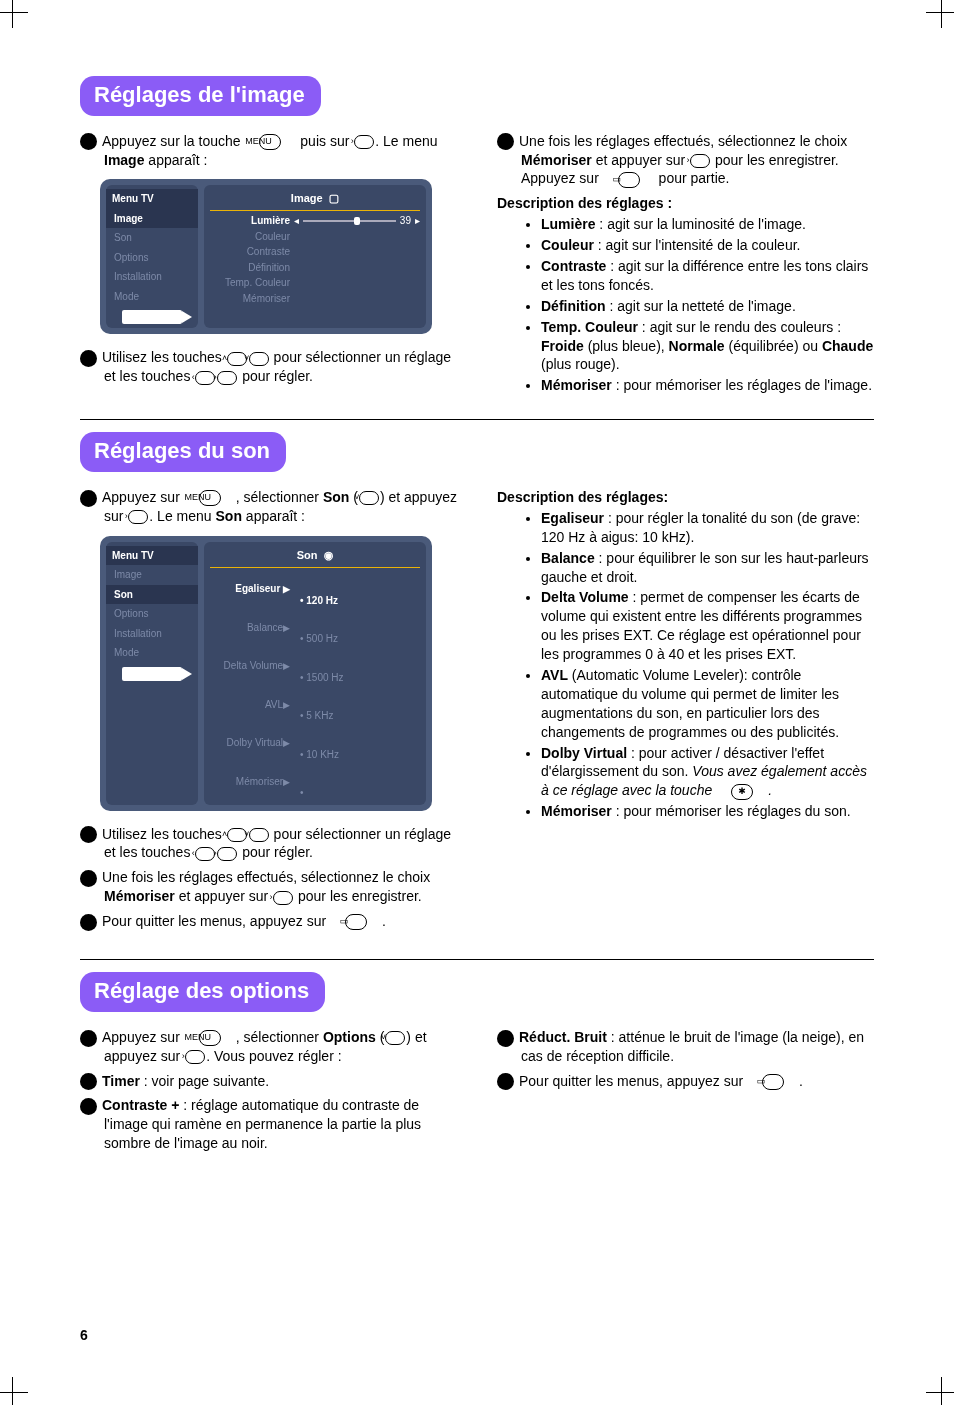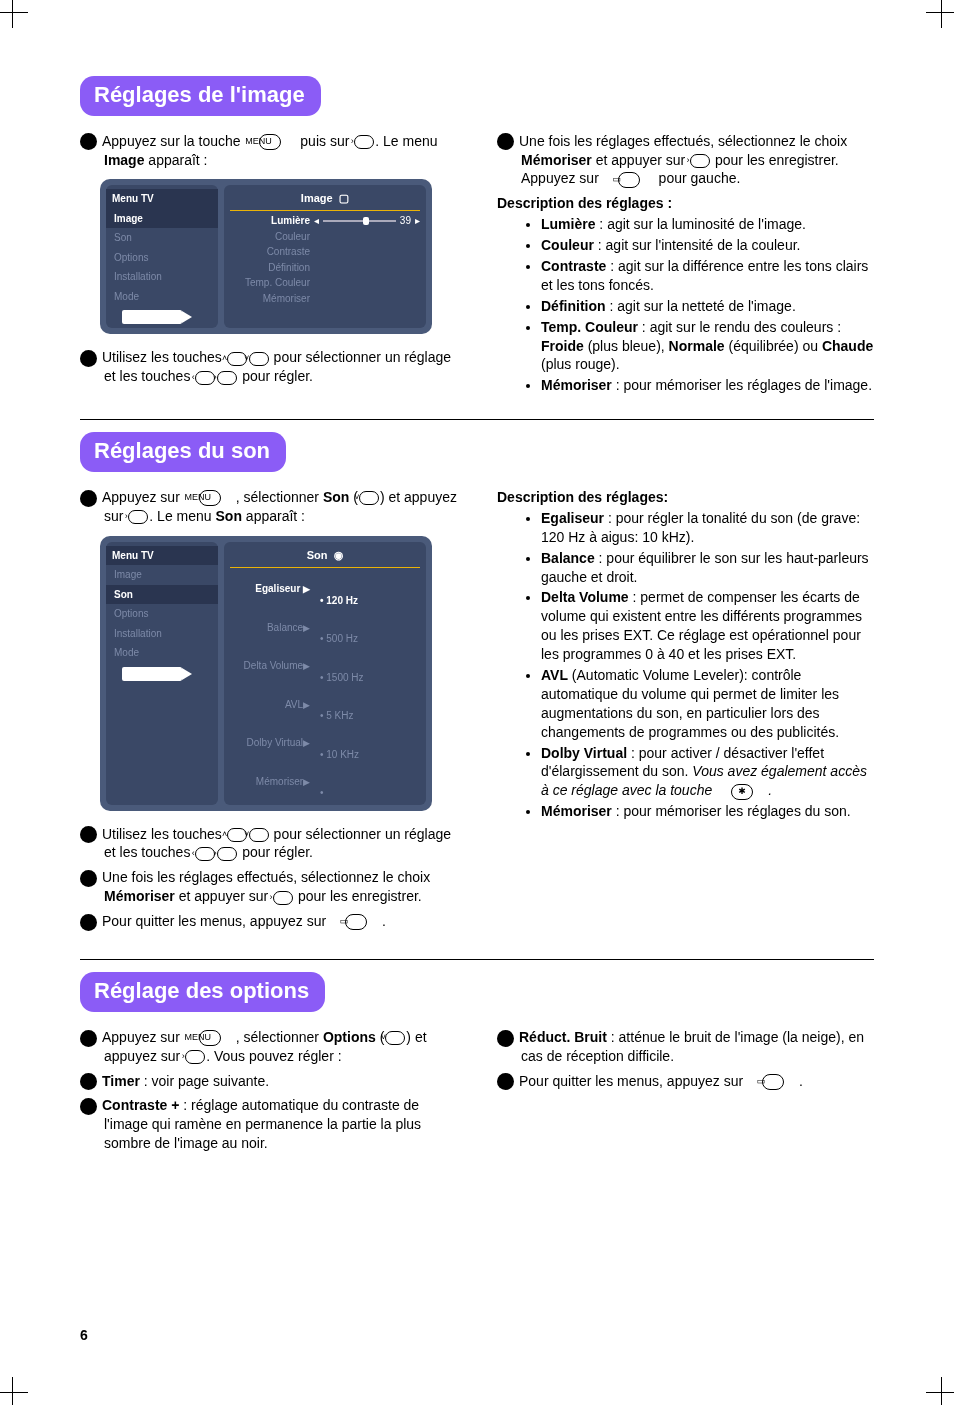--- a/index.html
+++ b/index.html
@@ -94,21 +94,21 @@
     background: #4a5a7a;
     color: #cfd6e6;
     font-family: Arial, sans-serif;
     font-size: 11px;
     padding: 6px;
     margin: 10px 0 14px 20px;
     display: flex;
     gap: 6px;
   }
   .osd-left {
-    width: 112px;
+    width: 92px;
     background: #3a4866;
     border-radius: 6px;
     padding: 4px 0;
   }
   .osd-left-title {
     background: #2a3550;
     color: #fff;
     font-weight: bold;
     padding: 3px 6px;
     font-size: 10px;
@@ -248,21 +248,21 @@
         </div>
       </div>
 
       <div class="step">
         <span class="num-circle">2</span><span>Utilisez les touches </span><span class="btn-oval">˄</span><span class="btn-oval">˅</span><span> pour sélectionner un réglage et les touches </span><span class="btn-oval">‹</span><span class="btn-oval">›</span><span> pour régler.</span>
       </div>
     </div>
 
     <div class="col">
       <div class="step">
-        <span class="num-circle">3</span><span>Une fois les réglages effectués, sélectionnez le choix </span><span class="bold">Mémoriser</span><span> et appuyer sur </span><span class="btn-oval">›</span><span> pour les enregistrer. Appuyez sur </span><span class="btn-icon">▭</span><span> pour gauche.</span>
+        <span class="num-circle">3</span><span>Une fois les réglages effectués, sélectionnez le choix </span><span class="bold">Mémoriser</span><span> et appuyer sur </span><span class="btn-oval">›</span><span> pour les enregistrer. Appuyez sur </span><span class="btn-icon">▭</span><span> pour partie.</span>
       </div>
       <div class="subhead">Description des réglages :</div>
       <ul class="desc">
         <li><span class="bold">Lumière</span><span> : agit sur la luminosité de l'image.</span></li>
         <li><span class="bold">Couleur</span><span> : agit sur l'intensité de la couleur.</span></li>
         <li><span class="bold">Contraste</span><span> : agit sur la différence entre les tons clairs et les tons foncés.</span></li>
         <li><span class="bold">Définition</span><span> : agit sur la netteté de l'image.</span></li>
         <li><span class="bold">Temp. Couleur</span><span> : agit sur le rendu des couleurs : </span><span class="bold">Froide</span><span> (plus bleue), </span><span class="bold">Normale</span><span> (équilibrée) ou </span><span class="bold">Chaude</span><span> (plus rouge).</span></li>
         <li><span class="bold">Mémoriser</span><span> : pour mémoriser les réglages de l'image.</span></li>
       </ul>

